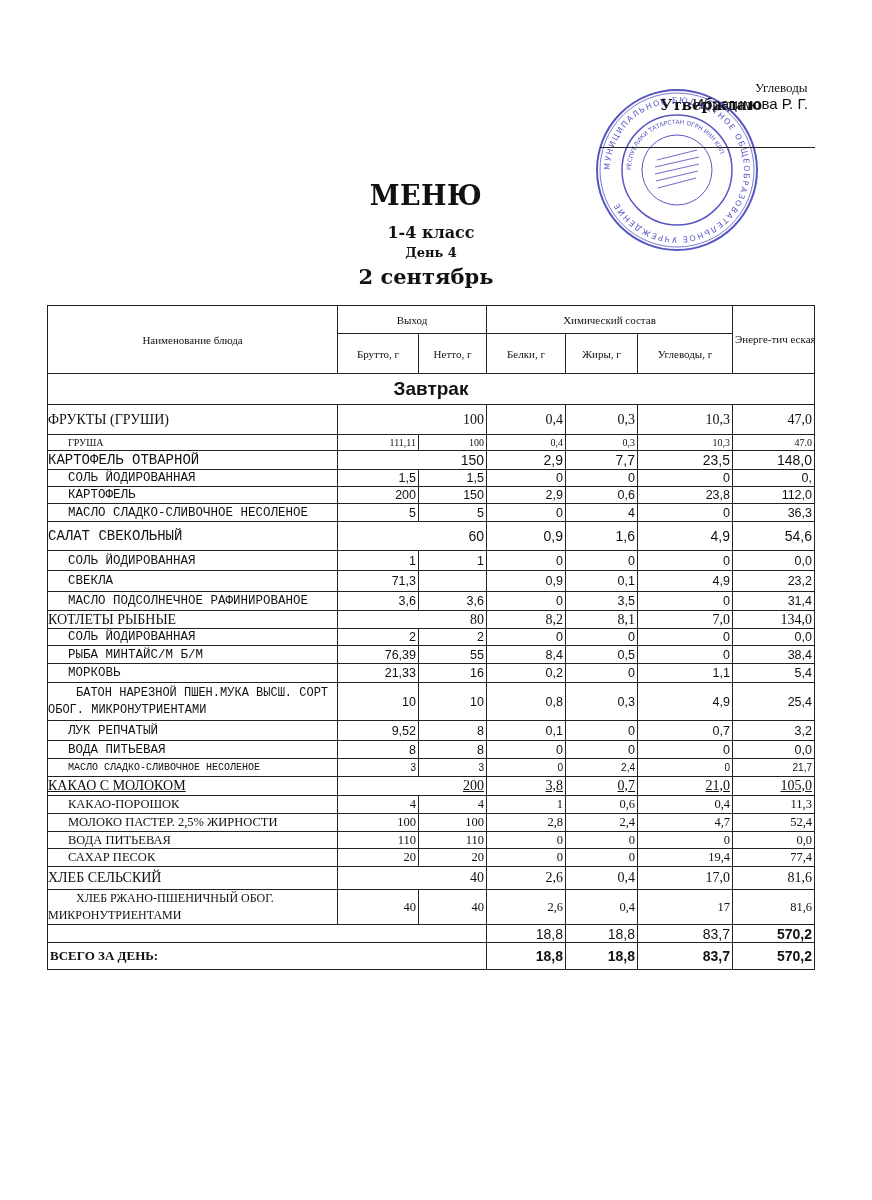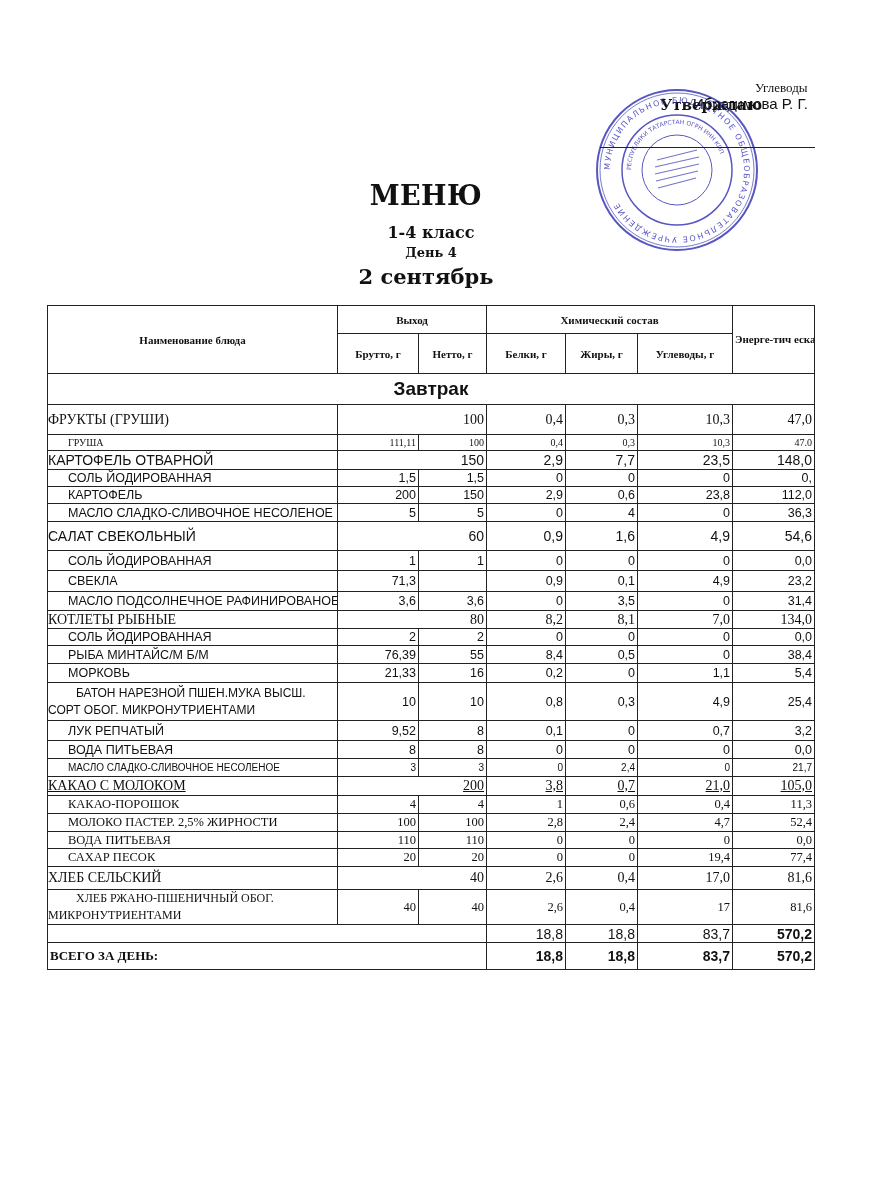--- a/index.html
+++ b/index.html
@@ -9,25 +9,25 @@
   .director-name { position:absolute; left:693px; top:95px; font-family:"Liberation Sans", sans-serif; font-size:15px; }
   .sig-line { position:absolute; left:600px; top:147px; width:215px; height:1px; background:#222; }
   .stamp { position:absolute; left:592px; top:85px; width:170px; height:170px; }
   .title { position:absolute; left:0; width:872px; text-align:center; font-family:"DejaVu Serif", serif; font-weight:bold; }
   .t-menu { top:180px; font-size:27px; left:-10px; letter-spacing:0.5px; }
   .t-class { top:223px; font-size:16px; left:-5px; }
   .t-day { top:245px; font-size:13px; left:-5px; }
   .t-date { top:264px; font-size:21px; left:-10px; }
   table.menu { position:absolute; left:47px; top:305px; border-collapse:collapse; width:767px; table-layout:fixed; }
   table.menu td, table.menu th { border:1px solid #222; padding:0 2px; overflow:hidden; white-space:nowrap; }
-  table.menu th { font-family:"Liberation Serif", serif; font-weight:bold; font-size:11px; text-align:center; }
+  table.menu th { font-family:"Liberation Serif", serif; font-weight:normal; font-size:11px; text-align:center; }
   th.wrap { white-space:normal; line-height:15px; }
   td.section { text-align:center; font-family:Liberation Sans, sans-serif; font-weight:bold; font-size:19px; }
   td.num { text-align:right; font-family:"Liberation Sans", sans-serif; font-size:12.5px; padding-right:2px; }
-  td.name { font-family:Liberation Sans, sans-serif; font-size:12.5px; }
+  td.name { font-family:Liberation Mono, monospace; font-size:12.5px; }
   .dish td.name { font-size:14px; padding-left:0; }
   .dish td.num { font-size:14px; }
   .serif td.name, .serif td.num { font-family:"Liberation Serif", serif; }
   .ing td.name { padding-left:20px; }
   .small td.name, .small td.num { font-size:10px; }
   .twoline td.name { white-space:normal; line-height:17px; font-size:12px; padding-left:0; text-indent:28px; }
   .total td.num { font-size:14px; }
   .total .bold { font-weight:bold; }
   td.grand-label { font-family:"Liberation Serif", serif; font-weight:bold; font-size:13px; }
 </style>

